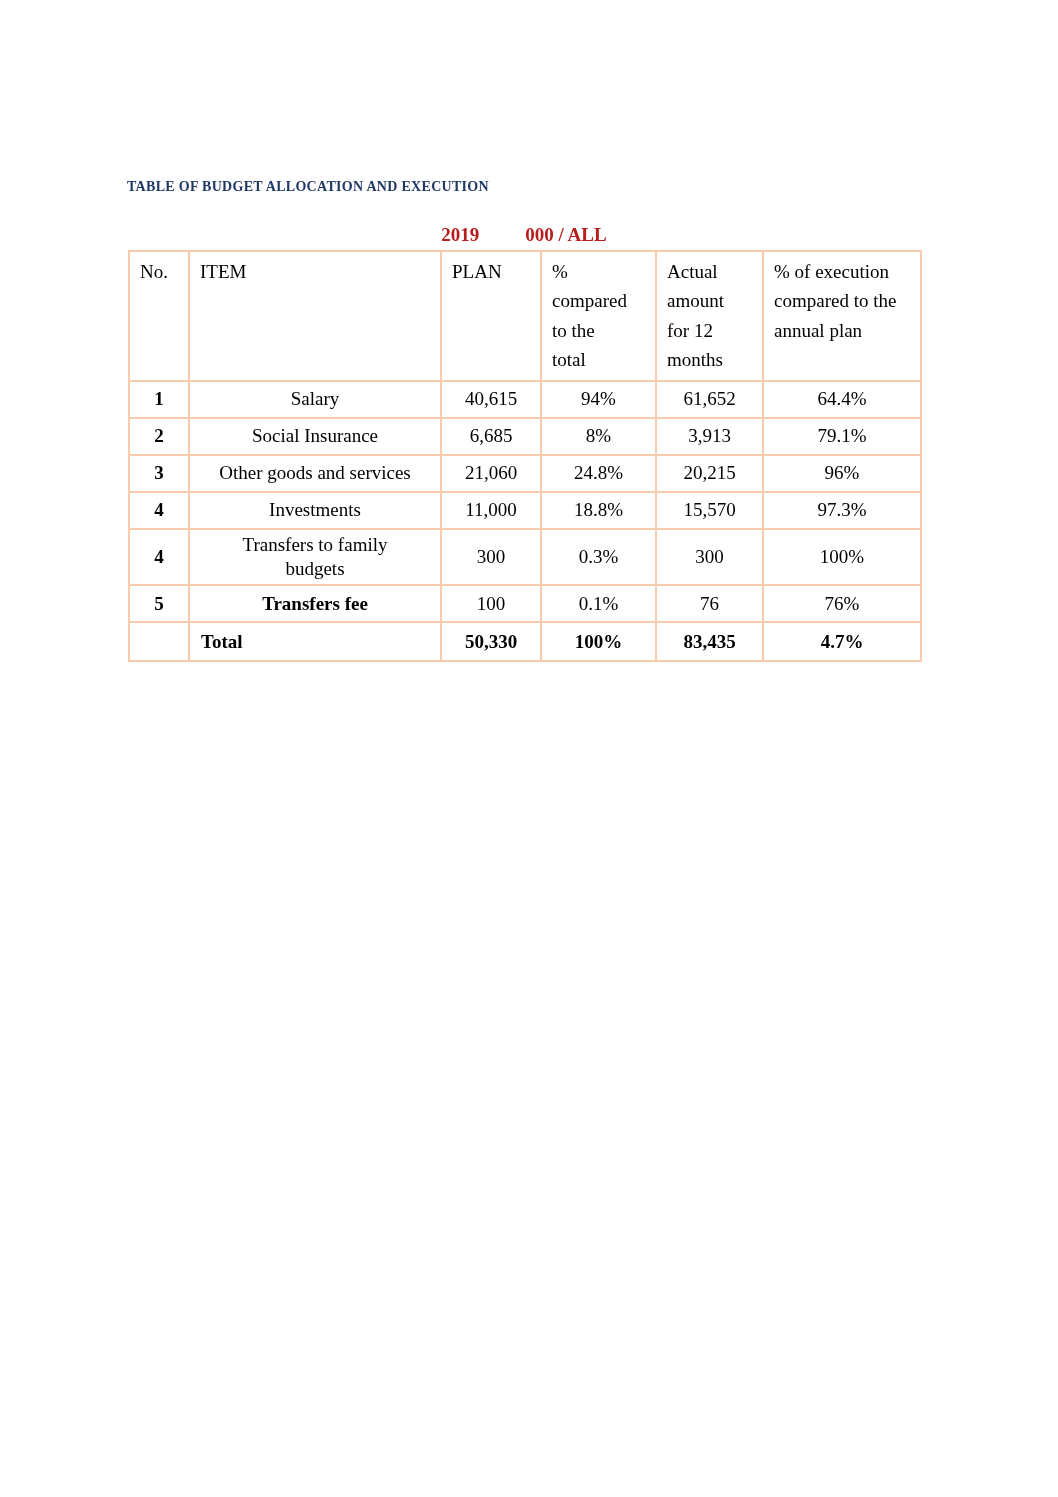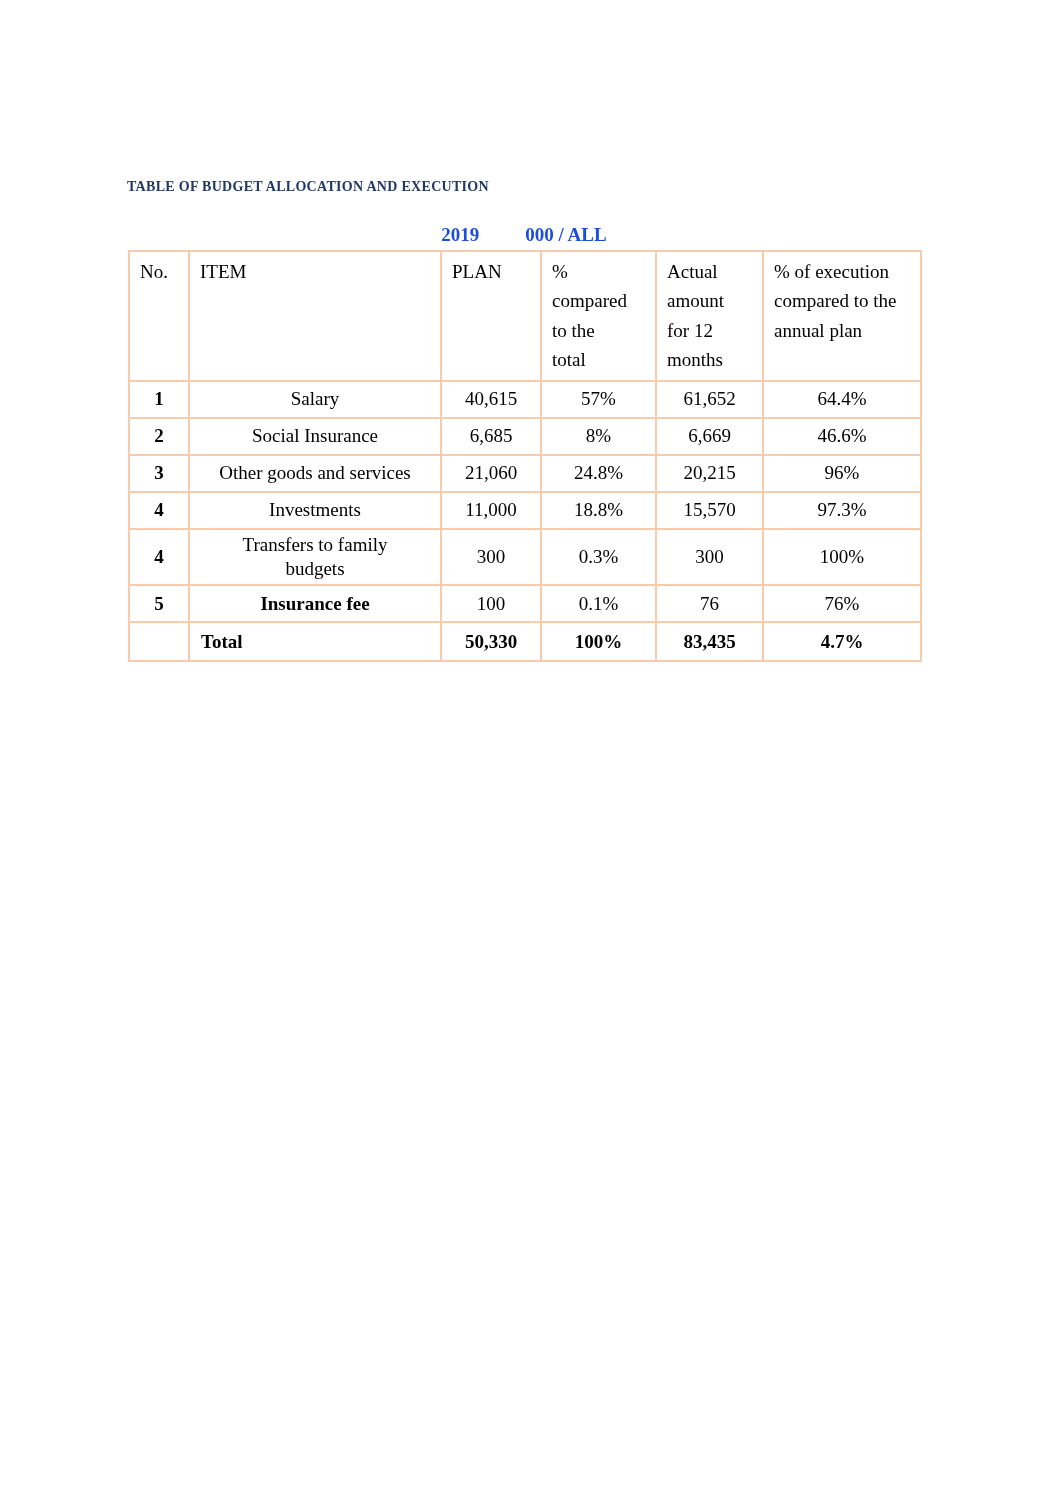--- a/index.html
+++ b/index.html
@@ -26,21 +26,21 @@
   .subtitle-row {
     position: absolute;
     left: 128px;
     top: 224px;
     width: 792px;
     display: flex;
     justify-content: center;
     gap: 46px;
     font-size: 19px;
     font-weight: bold;
-    color: #1d4ed8;
+    color: #b91c1c;
   }
   table.budget-table {
     position: absolute;
     left: 128px;
     top: 250px;
     width: 792px;
     border-collapse: collapse;
     table-layout: fixed;
     font-size: 19px;
   }
@@ -114,31 +114,31 @@
         <th>% of execution
 compared to the
 annual plan</th>
       </tr>
     </thead>
     <tbody>
       <tr>
         <td class="no-cell">1</td>
         <td class="item-cell">Salary</td>
         <td>40,615</td>
-        <td>57%</td>
+        <td>94%</td>
         <td>61,652</td>
         <td>64.4%</td>
       </tr>
       <tr>
         <td class="no-cell">2</td>
         <td class="item-cell">Social Insurance</td>
         <td>6,685</td>
         <td>8%</td>
-        <td>6,669</td>
-        <td>46.6%</td>
+        <td>3,913</td>
+        <td>79.1%</td>
       </tr>
       <tr>
         <td class="no-cell">3</td>
         <td class="item-cell">Other goods and services</td>
         <td>21,060</td>
         <td>24.8%</td>
         <td>20,215</td>
         <td>96%</td>
       </tr>
       <tr>
@@ -153,21 +153,21 @@
         <td class="no-cell">4</td>
         <td class="item-cell">Transfers to family
 budgets</td>
         <td>300</td>
         <td>0.3%</td>
         <td>300</td>
         <td>100%</td>
       </tr>
       <tr class="row-membership">
         <td class="no-cell">5</td>
-        <td class="item-cell">Insurance fee</td>
+        <td class="item-cell">Transfers fee</td>
         <td>100</td>
         <td>0.1%</td>
         <td>76</td>
         <td>76%</td>
       </tr>
       <tr class="total-row">
         <td class="no-cell"></td>
         <td class="item-cell">Total</td>
         <td>50,330</td>
         <td>100%</td>

